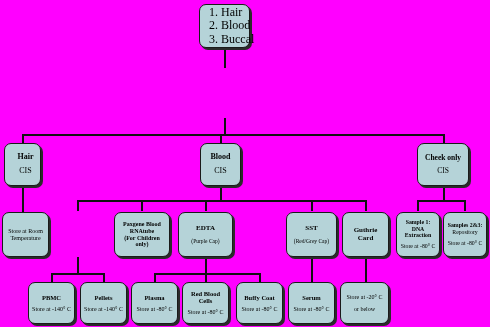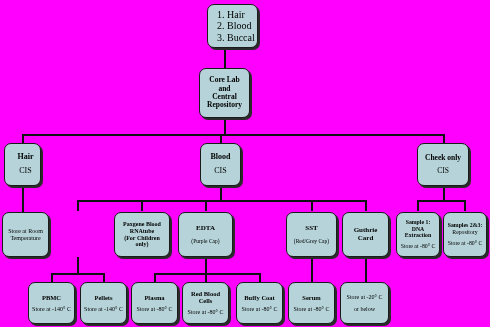--- a/index.html
+++ b/index.html
@@ -97,32 +97,26 @@
   <div class="conn vline" style="left:205px; top:257px; height:17px;"></div>
   <div class="conn hline" style="left:154px; top:273px; width:106px;"></div>
   <div class="conn vline" style="left:154px; top:273px; height:9px;"></div>
   <div class="conn vline" style="left:205px; top:273px; height:9px;"></div>
   <div class="conn vline" style="left:259px; top:273px; height:9px;"></div>
 
   <div class="conn vline" style="left:311px; top:257px; height:25px;"></div>
 
   <div class="conn vline" style="left:365px; top:257px; height:25px;"></div>
 
-  <div class="node listbox" style="left:199px; top:4px; width:51px; height:44px; font-size:10px;margin-left:8px;">
+  <div class="node listbox" style="left:199px; top:4px; width:51px; height:44px; font-size:12px;">
     <div class="li">1. Hair</div>
     <div class="li">2. Blood</div>
     <div class="li">3. Buccal</div>
   </div>
 
-  <div class="node" style="left:199px; top:68px; width:51px; height:50px; font-size:7.5px;">
-    <div class="ttl">Core Lab</div>
-    <div class="ttl">and</div>
-    <div class="ttl">Central</div>
-    <div class="ttl">Repository</div>
-  </div>
 
   <div class="node" style="left:4px; top:143px; width:37px; height:43px; font-size:8px;padding-left:8px;">
     <div class="ttl">Hair</div>
     <div class="gap"></div>
     <div class="sub">CIS</div>
   </div>
 
   <div class="node" style="left:200px; top:143px; width:41px; height:43px; font-size:8px;">
     <div class="ttl">Blood</div>
     <div class="gap"></div>

